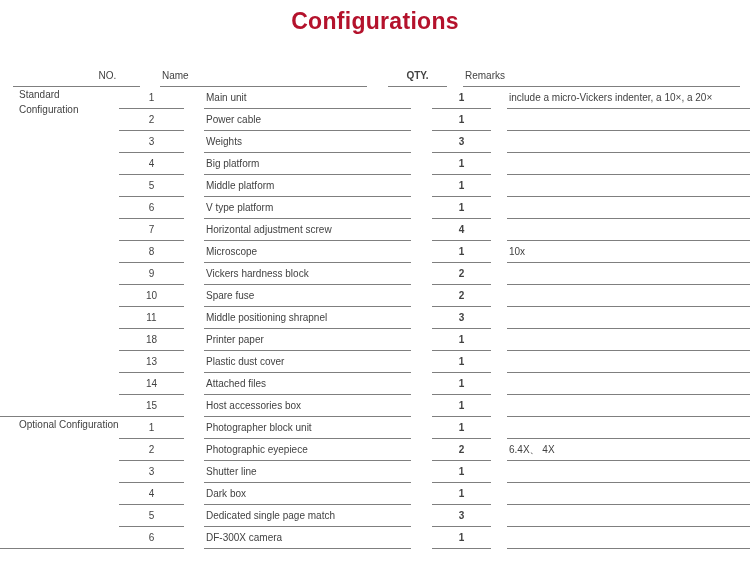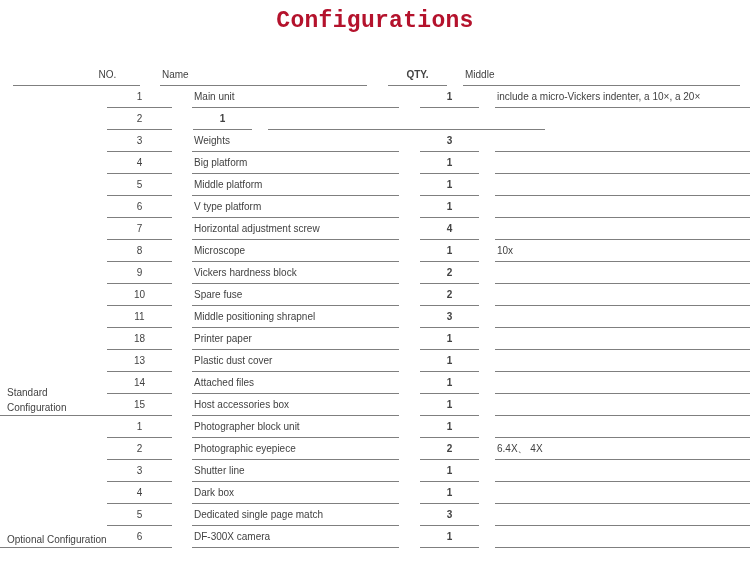--- a/index.html
+++ b/index.html
@@ -10,21 +10,21 @@
   body{
     width:750px;height:588px;
     font-family:"Liberation Sans","DejaVu Sans",sans-serif;
     color:var(--text);
     overflow:hidden;
   }
   .page{width:750px;height:588px;position:relative;}
   .title{
     margin:8px 0 0 0;
     text-align:center;
-    font-family:Liberation Mono, monospace;
+    font-family:Liberation Sans, sans-serif;
     font-weight:700;
     font-size:23px;
     letter-spacing:0.3px;
   }
   .table{
     margin-top:30px;
     font-size:10px;
   }
   .row{display:flex;height:22px;}
   .cell{
@@ -44,22 +44,23 @@
     box-sizing:border-box;
     width:62px;margin-left:13px;
     border-bottom:1px solid var(--line);
   }
   
   .section{display:flex;}
   .label-cell{
     box-sizing:border-box;
     flex:0 0 75px;
     display:flex;
-    align-items:flex-end;
+    align-items:flex-start;
     border-bottom:1px solid var(--line);
+    padding-left:12px;
   }
   .label-text{
     display:block;
     width:100px;
     padding-left:7px;
     line-height:15px;
     white-space:normal;
   }
   .rows{flex:1;}
 </style>
@@ -68,37 +69,38 @@
 
 <div class="page">
   <h1 class="title" style="color: rgb(180, 18, 44);">Configurations</h1>
 
   <div class="table">
     <div class="row header-row">
       <div class="label-spacer"></div>
       <div class="cell no">NO.</div>
       <div class="cell name">Name</div>
       <div class="cell qty">QTY.</div>
-      <div class="cell remarks">Middle</div>
+      <div class="cell remarks">Remarks</div>
     </div>
     <div id="sections">
   <div class="section">
     <div class="label-cell">
       <span class="label-text">Standard Configuration</span>
     </div>
     <div class="rows">
   <div class="row">
     <div class="cell no">1</div>
     <div class="cell name">Main unit</div>
     <div class="cell qty">1</div>
     <div class="cell remarks">include a micro-Vickers indenter, a 10×, a 20×</div>
   </div>
 
   <div class="row">
     <div class="cell no">2</div>
+    <div class="cell name">Power cable</div>
     <div class="cell qty">1</div>
     <div class="cell remarks"></div>
   </div>
 
   <div class="row">
     <div class="cell no">3</div>
     <div class="cell name">Weights</div>
     <div class="cell qty">3</div>
     <div class="cell remarks"></div>
   </div>

